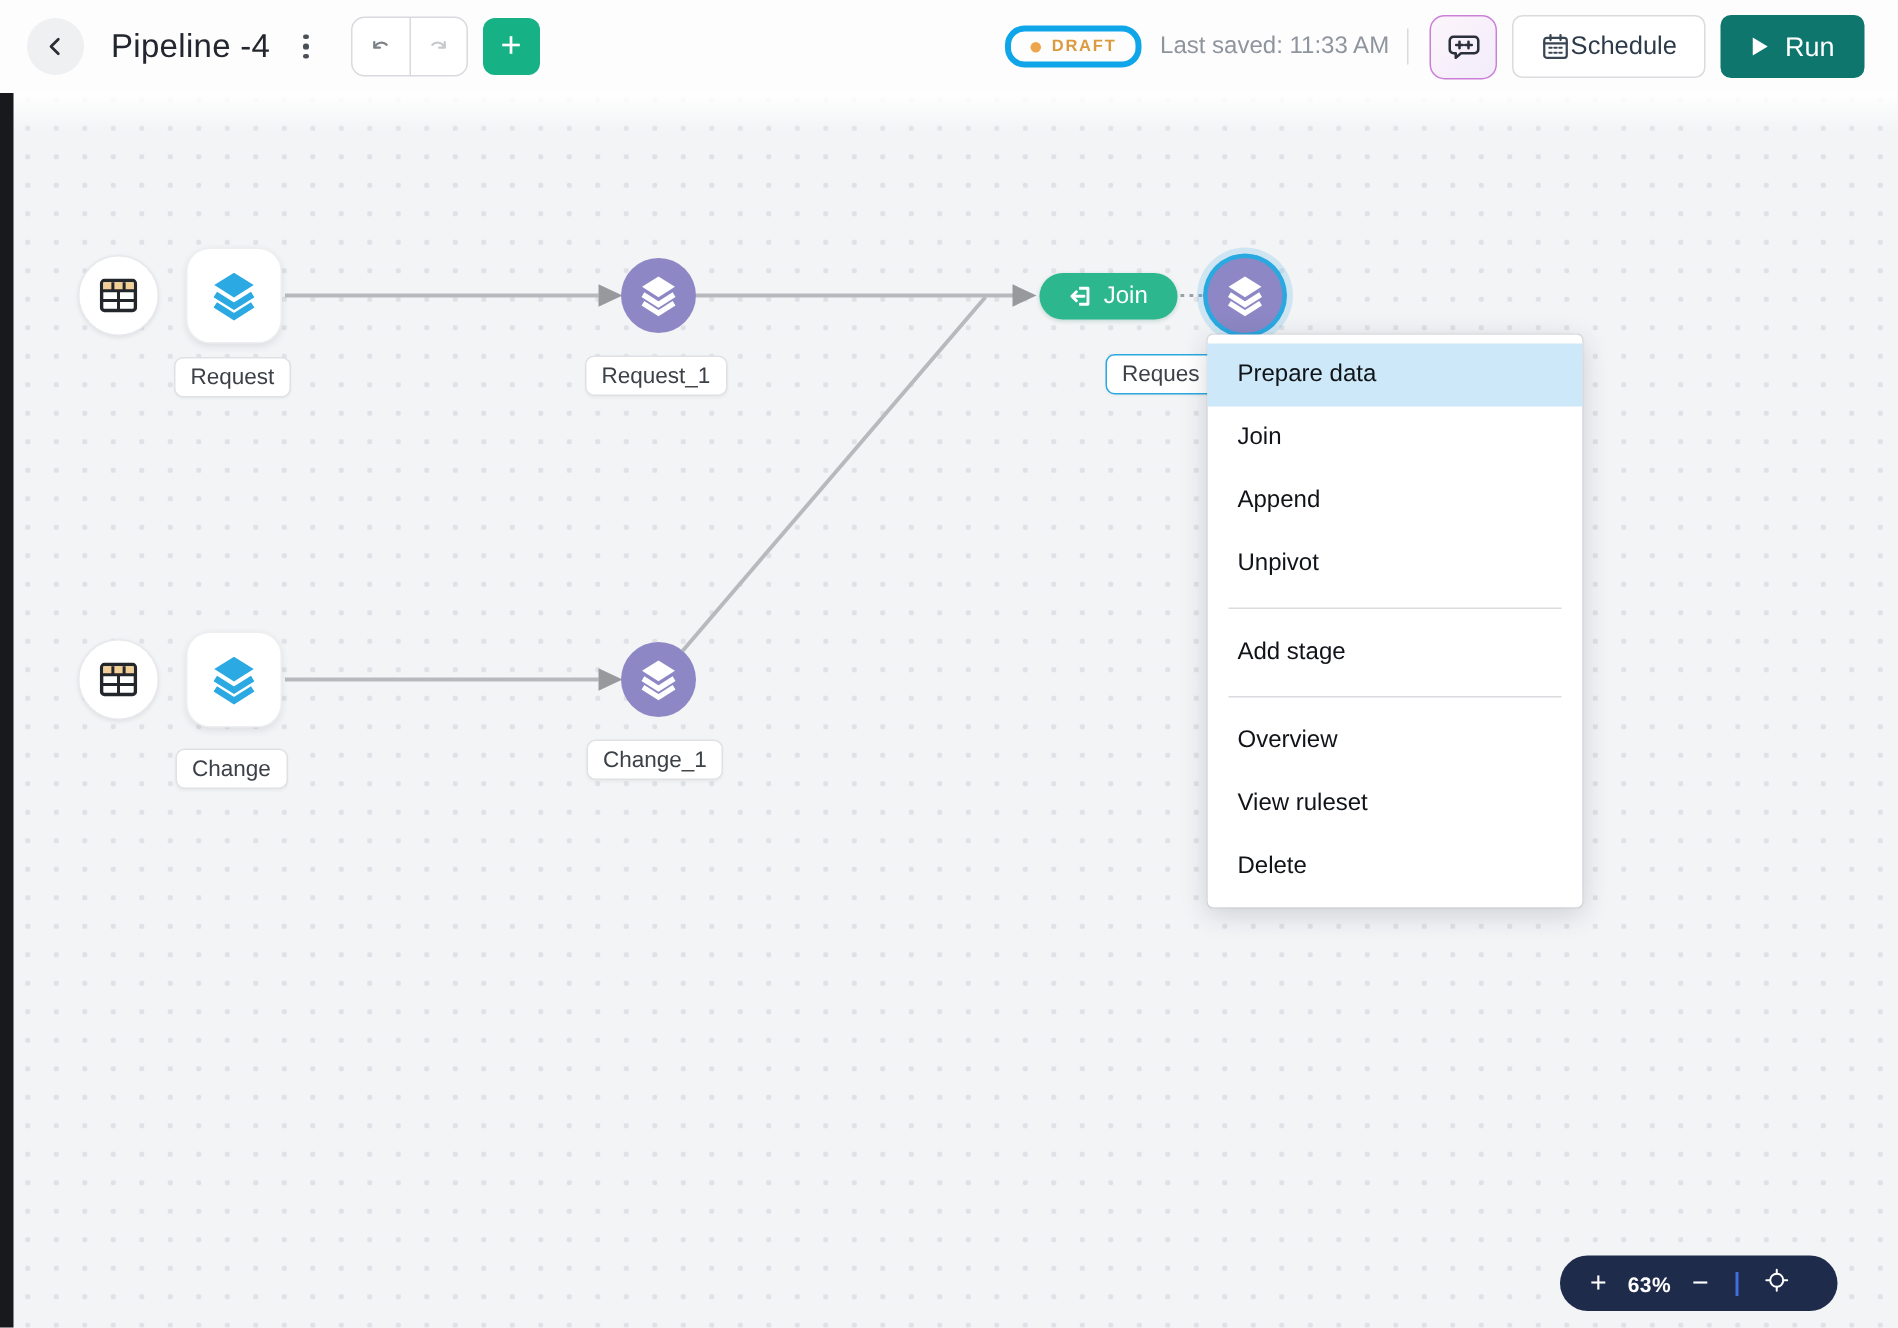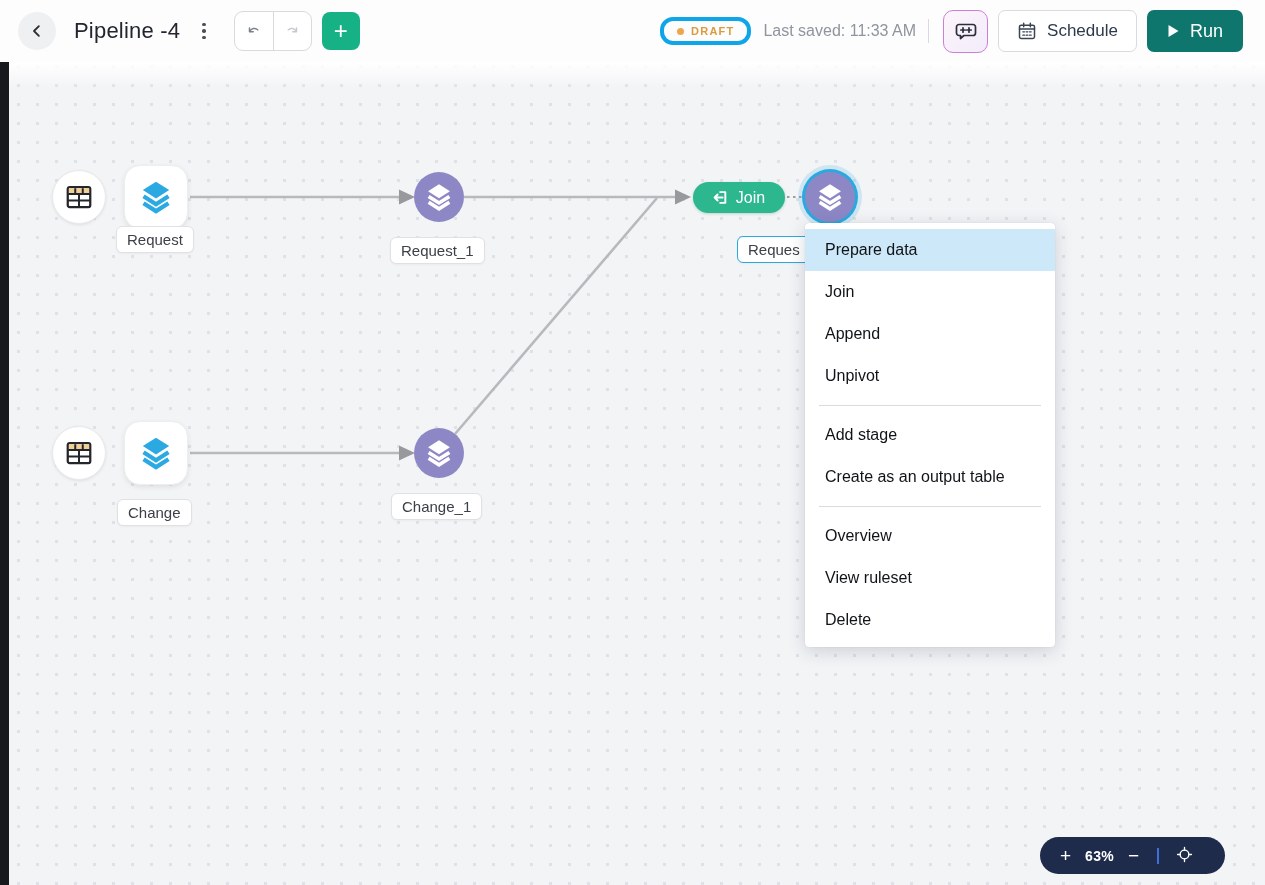--- a/index.html
+++ b/index.html
@@ -34,21 +34,21 @@
   }
   .draft-badge i { width:7px; height:7px; border-radius:50%; background:#eda64d; }
   .last-saved { color:#8f959d; font-size:16px; margin-left:12px; }
   .v-sep { width:1px; height:24px; background:#d8dade; margin:0 14px 0 12px; }
   .chat-btn {
     width:45px; height:43px; border:1px solid #cb7fd7; border-radius:10px;
     background:linear-gradient(135deg,#fdf5fb,#f2ecfb); display:flex; align-items:center; justify-content:center; cursor:pointer;
   }
   .schedule-btn {
     margin-left:10px; height:42px; padding:0 18px; background:#fff; border:1px solid #d9dbde; border-radius:7px;
-    display:flex; align-items:center; gap:10px; font-size:17px; color:#2c3a4a; cursor:pointer;
+    display:flex; align-items:center; font-size:17px; color:#2c3a4a; cursor:pointer;
   }
   .run-btn {
     margin-left:10px; height:42px; padding:0 20px; background:#0f766e; border:none; border-radius:7px;
     display:flex; align-items:center; gap:10px; font-size:18px; color:#fff; cursor:pointer;
   }
 
   
   .canvas {
     position:absolute; top:62px; left:0; width:1265px; height:823px;
     background-color:#f3f4f6;
@@ -249,34 +249,33 @@
   </div>
 
   <div class="join-pill">
     <svg width="15" height="15" viewBox="0 0 14 14">
       <path d="M6 2 h5.5 v10 H6" fill="none" stroke="#ffffff" stroke-width="1.8" stroke-linejoin="round"></path>
       <path d="M9 7 H1.5 M4.3 4.2 L1.5 7 l2.8 2.8" fill="none" stroke="#ffffff" stroke-width="1.8" stroke-linecap="round" stroke-linejoin="round"></path>
     </svg>
     <span>Join</span>
   </div>
 
-  <div class="node-label" style="left:116px; top:164px;">Request</div>
+  <div class="node-label" style="left:116px; top:176px;">Request</div>
   <div class="node-label" style="left:390px; top:175px;">Request_1</div>
   <div class="node-label" style="left:117px; top:437px;">Change</div>
   <div class="node-label" style="left:391px; top:431px;">Change_1</div>
   <div class="node-label selected" style="left:737px; top:174px; width:93px;">Reques</div>
 
   <div class="context-menu">
     <div class="menu-item highlight">Prepare data</div>
     <div class="menu-item">Join</div>
     <div class="menu-item">Append</div>
     <div class="menu-item">Unpivot</div>
     <div class="menu-sep"></div>
     <div class="menu-item">Add stage</div>
-    <div class="menu-item">Create as an output table</div>
     <div class="menu-sep"></div>
     <div class="menu-item">Overview</div>
     <div class="menu-item">View ruleset</div>
     <div class="menu-item">Delete</div>
   </div>
 
   <div class="zoom-bar">
     <button class="zoom-btn">+</button>
     <span class="zoom-level">63%</span>
     <button class="zoom-btn">−</button>

